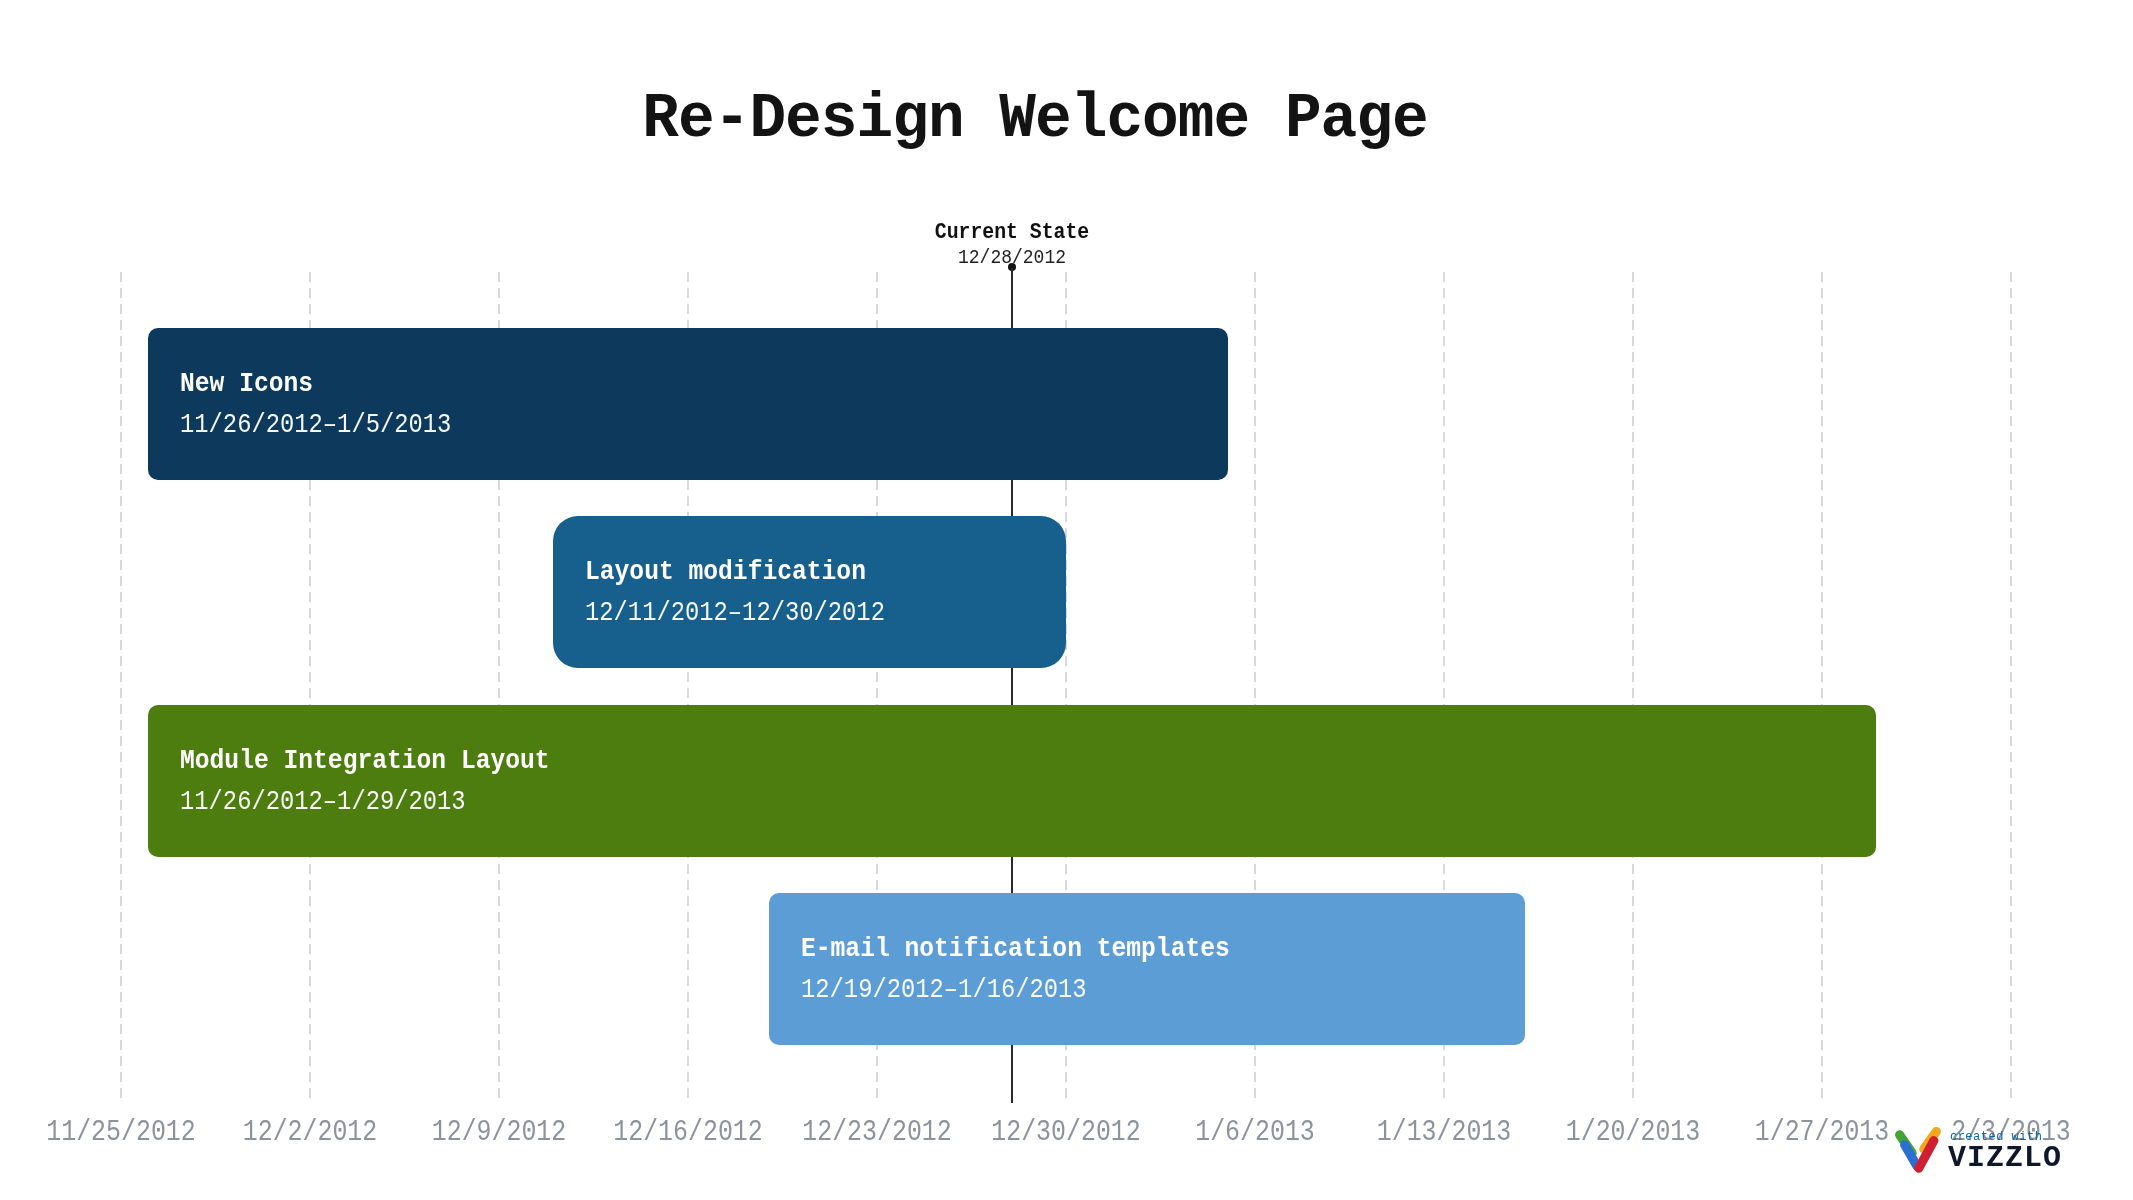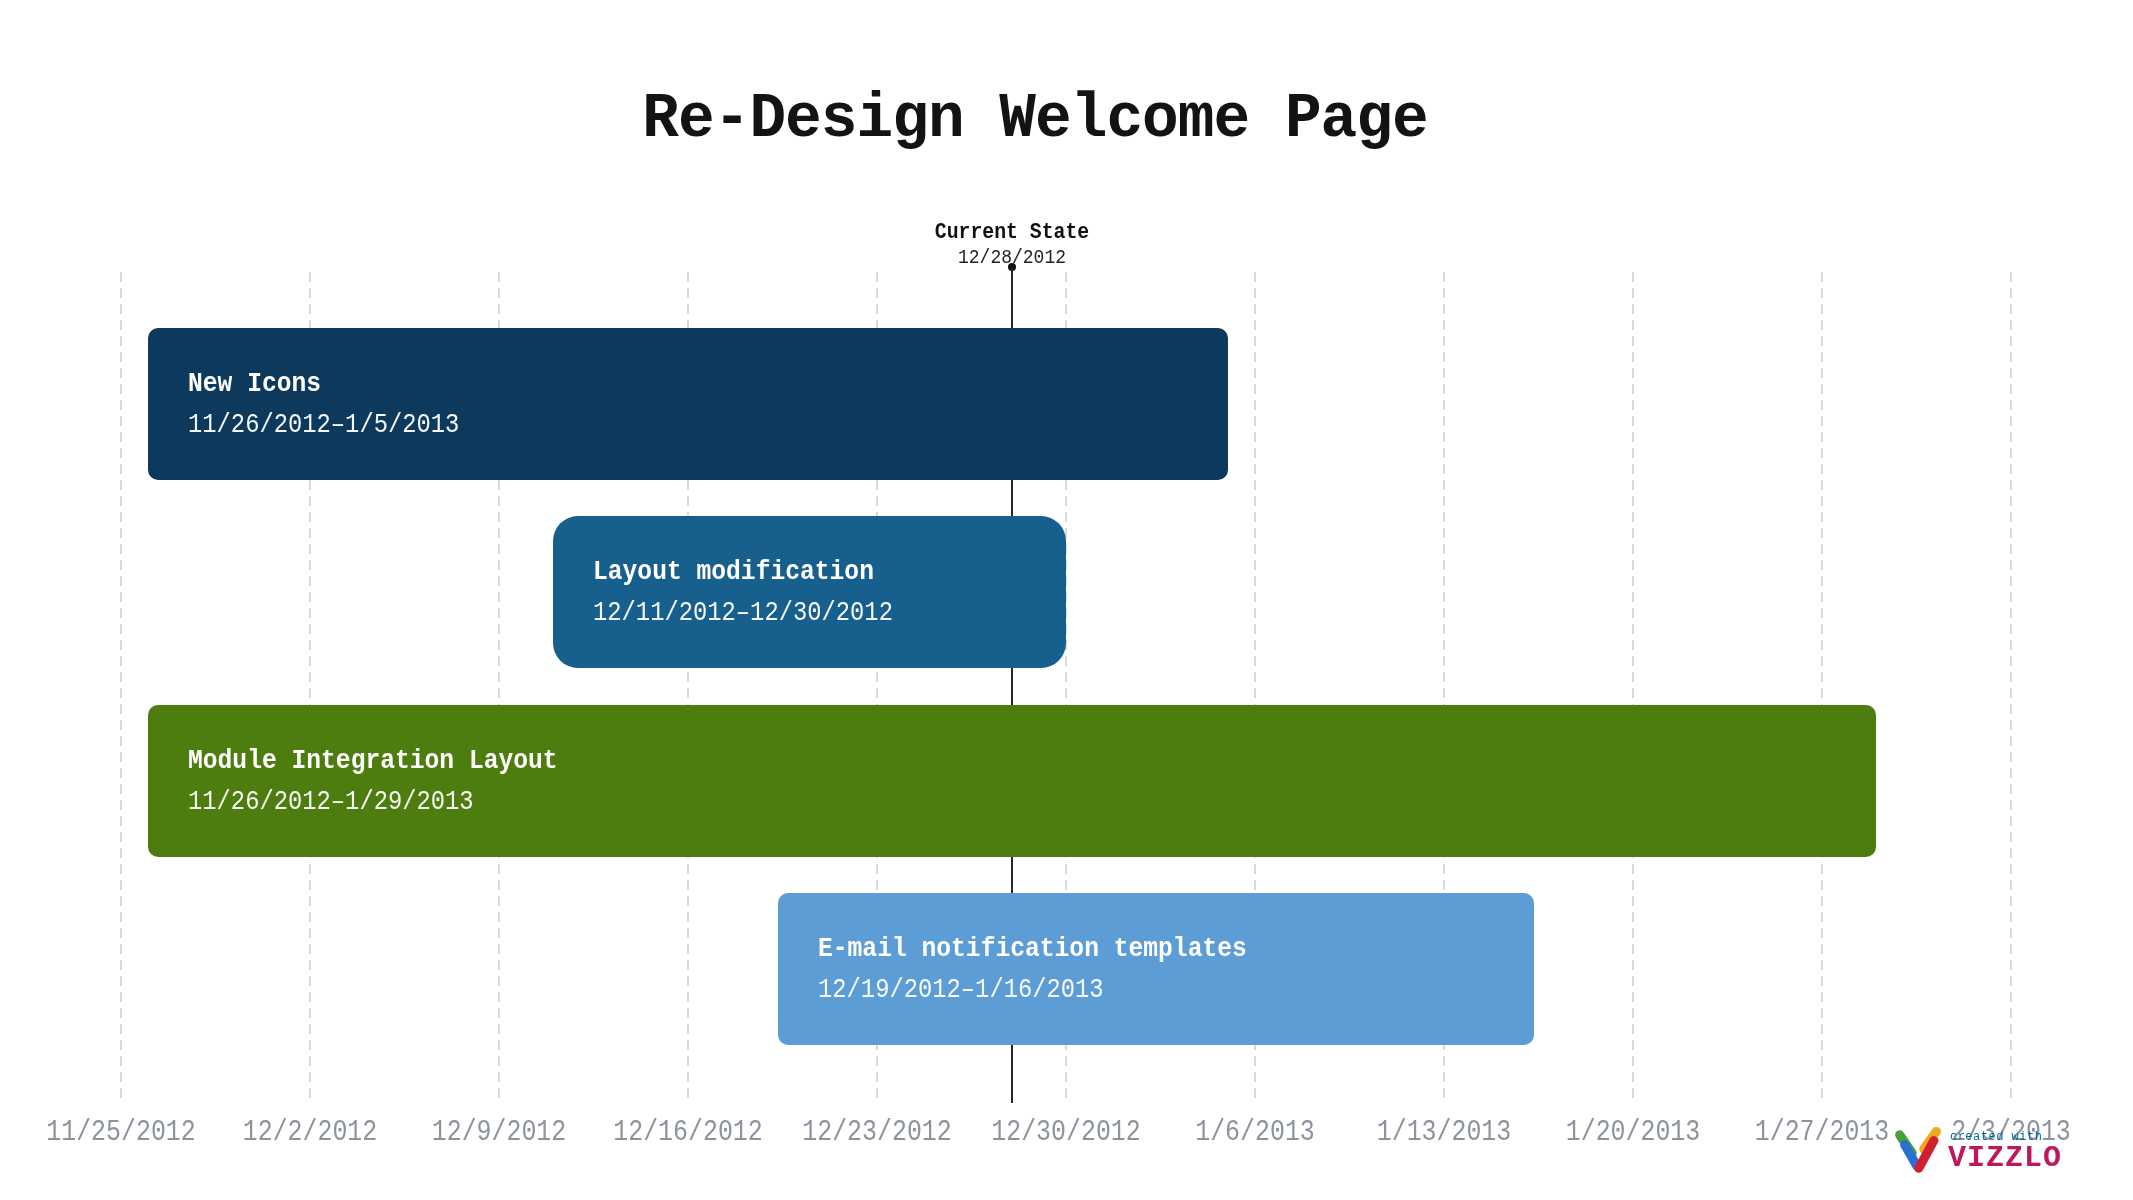--- a/index.html
+++ b/index.html
@@ -59,21 +59,21 @@
     background: #26282b;
   }
 
   
   .bar {
     position: absolute;
     height: 152px;
     border-radius: 10px;
     color: #ffffff;
     box-sizing: border-box;
-    padding-left: 40px;
+    padding-left: 32px;
     display: flex;
     flex-direction: column;
     justify-content: center;
     gap: 10px;
     z-index: 2;
   }
   .bar-name {
     font-size: 28px; font-weight: bold;
     transform: scaleX(0.88); transform-origin: left center;
     white-space: nowrap;
@@ -100,21 +100,21 @@
     z-index: 5;
     cursor: pointer;
   }
   .brand-mark { display: block; margin-bottom: -2px; }
   .brand-text { display: flex; flex-direction: column; align-items: flex-start; }
   .created-with {
     font-size: 12px; color: #0369a1; letter-spacing: 0.5px;
     margin-bottom: 0px; padding-left: 2px;
   }
   .brand-name {
-    font-size: 30px; font-weight: bold; color: #be185d;
+    font-size: 30px; font-weight: bold; color: #0f172a;
     letter-spacing: 1px; line-height: 0.95;
   }
 </style>
 </head>
 <body>
 
 <div class="canvas">
 
   <div class="chart-title">Re-Design Welcome Page</div>
 
@@ -145,21 +145,21 @@
         <div class="bar-dates">11/26/2012–1/5/2013</div>
       </div>
       <div class="bar" style="left: 553px; width: 513px; top: 516px; height: 152px; background: rgb(23, 95, 140); border-radius: 25px;">
         <div class="bar-name">Layout modification</div>
         <div class="bar-dates">12/11/2012–12/30/2012</div>
       </div>
       <div class="bar" style="left: 148px; width: 1728px; top: 705px; height: 152px; background: #4d7c0f;">
         <div class="bar-name">Module Integration Layout</div>
         <div class="bar-dates">11/26/2012–1/29/2013</div>
       </div>
-      <div class="bar" style="left: 769px; width: 756px; top: 893px; height: 152px; background: rgb(91, 157, 212); margin-left: 9px;">
+      <div class="bar" style="left: 769px; width: 756px; top: 893px; height: 152px; background: rgb(91, 157, 212);">
         <div class="bar-name">E-mail notification templates</div>
         <div class="bar-dates">12/19/2012–1/16/2013</div>
       </div>
     </div>
 
   <div id="axis">
       <div class="tick-label" style="left: 121px;">11/25/2012</div>
       <div class="tick-label" style="left: 310px;">12/2/2012</div>
       <div class="tick-label" style="left: 499px;">12/9/2012</div>
       <div class="tick-label" style="left: 688px;">12/16/2012</div>

